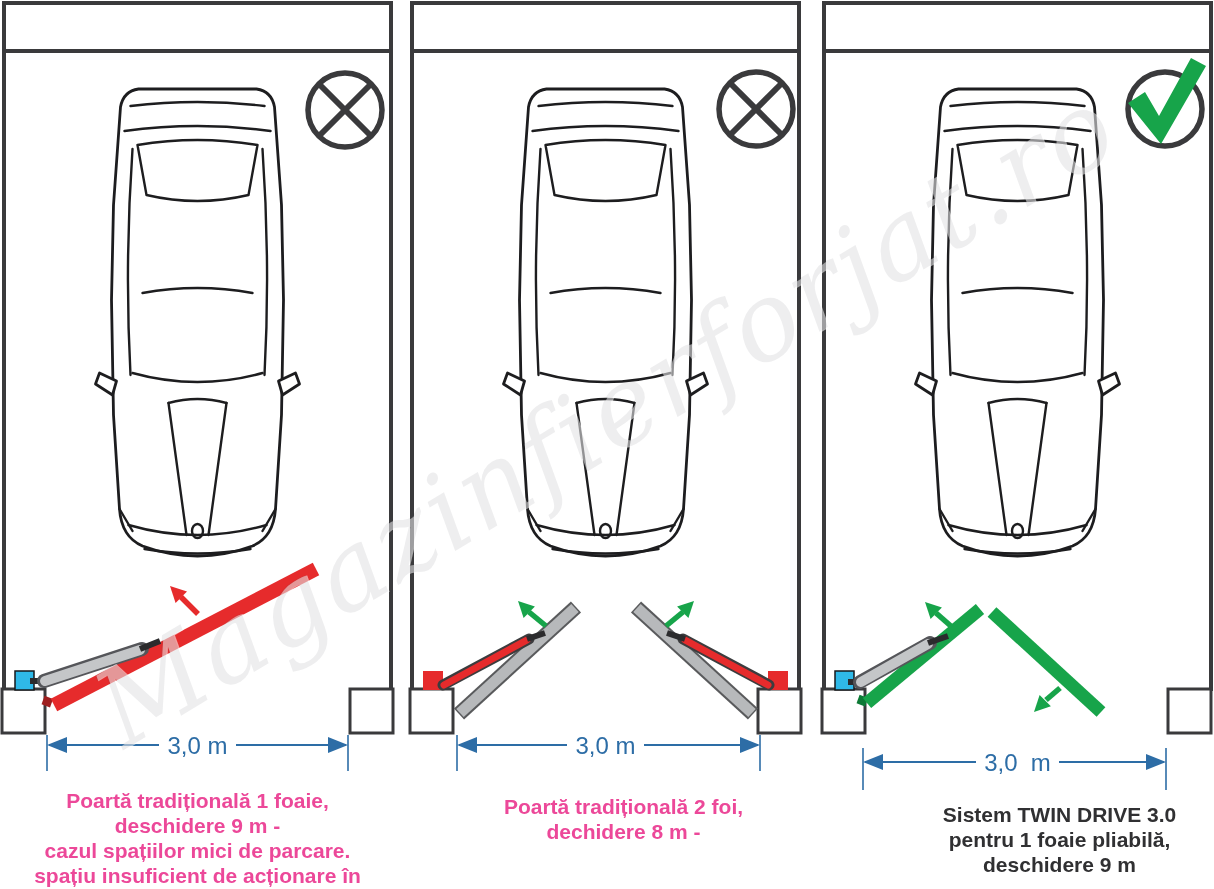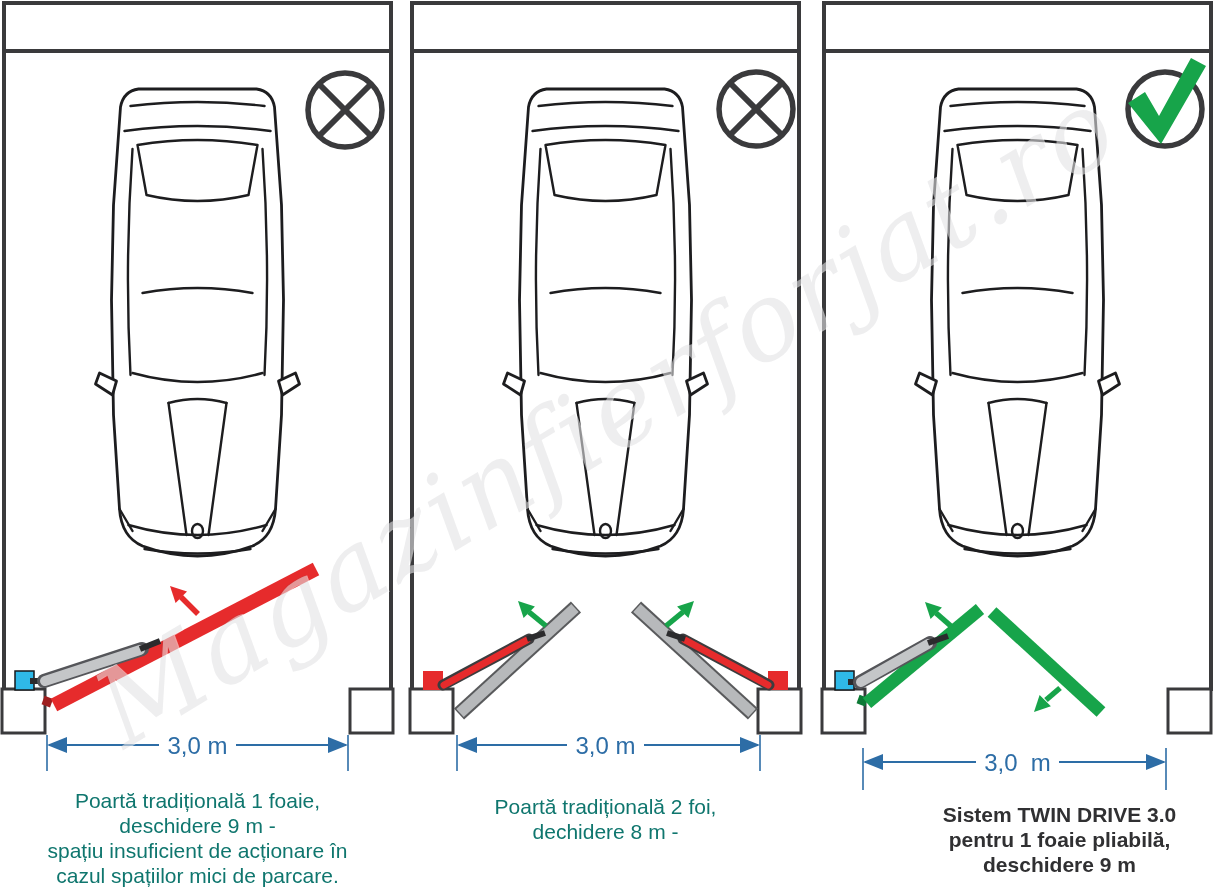--- a/index.html
+++ b/index.html
@@ -35,21 +35,21 @@
   .hinge-red  {fill:#9e1f1f;}
   .hinge-green{fill:#0d7a36;}
   .dim        {stroke:var(--blue);stroke-width:2;fill:none;}
   .dim-tick   {stroke:var(--blue);stroke-width:1.6;fill:none;}
   .dim-head   {fill:var(--blue);}
   
   .dim-label{position:absolute;z-index:3;width:391px;text-align:center;
     font-size:24px;color:var(--blue);}
   .dim-label span{background:#fff;padding:0 8px;white-space:pre;}
   .caption{position:absolute;z-index:3;width:391px;text-align:center;
-    font-size:21px;line-height:25px;color:#0f766e;}
+    font-size:21px;line-height:25px;color:#ec4899;font-weight:bold;}
   .caption.bold{font-weight:bold;color:#303032;}
   .caption span{display:block;}
   .watermark{position:absolute;z-index:2;left:105px;top:655px;width:1400px;
     transform:rotate(-31deg);transform-origin:0 50%;pointer-events:none;
     font-family:"DejaVu Serif","Liberation Serif",serif;font-style:italic;
     font-size:108px;letter-spacing:3px;color:rgba(90,90,95,0.10);
     text-shadow:1px 1px 0 rgba(255,255,255,0.55);white-space:nowrap;}
 </style>
 </head>
 <body>
@@ -214,24 +214,24 @@
 <div class="dim-label" style="left:410px;top:732px;">
   <span>3,0 m</span>
 </div>
 <div class="dim-label" style="left:822px;top:749px;">
   <span>3,0  m</span>
 </div>
 
 <div class="caption" style="left:2px;top:788px;">
   <span>Poartă tradițională 1 foaie,</span>
   <span>deschidere 9 m -</span>
+  <span>cazul spațiilor mici de parcare.</span>
   <span>spațiu insuficient de acționare în</span>
-  <span>cazul spațiilor mici de parcare.</span>
-</div>
-<div class="caption" style="left:410px;top:794px;">
+</div>
+<div class="caption" style="left:428px;top:794px;">
   <span>Poartă tradițională 2 foi,</span>
   <span>dechidere 8 m -</span>
 </div>
 <div class="caption bold" style="left:864px;top:802px;">
   <span>Sistem TWIN DRIVE 3.0</span>
   <span>pentru 1 foaie pliabilă,</span>
   <span>deschidere 9 m</span>
 </div>
 
 </div>

